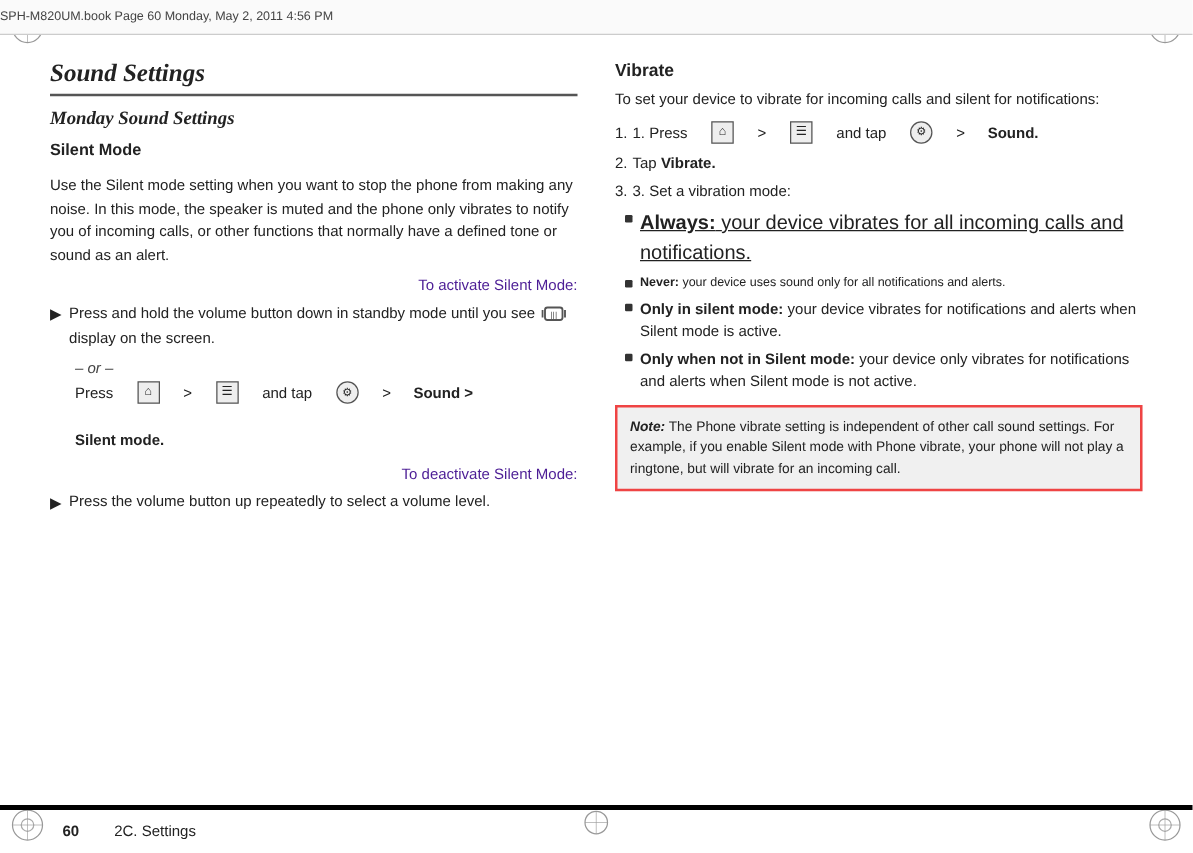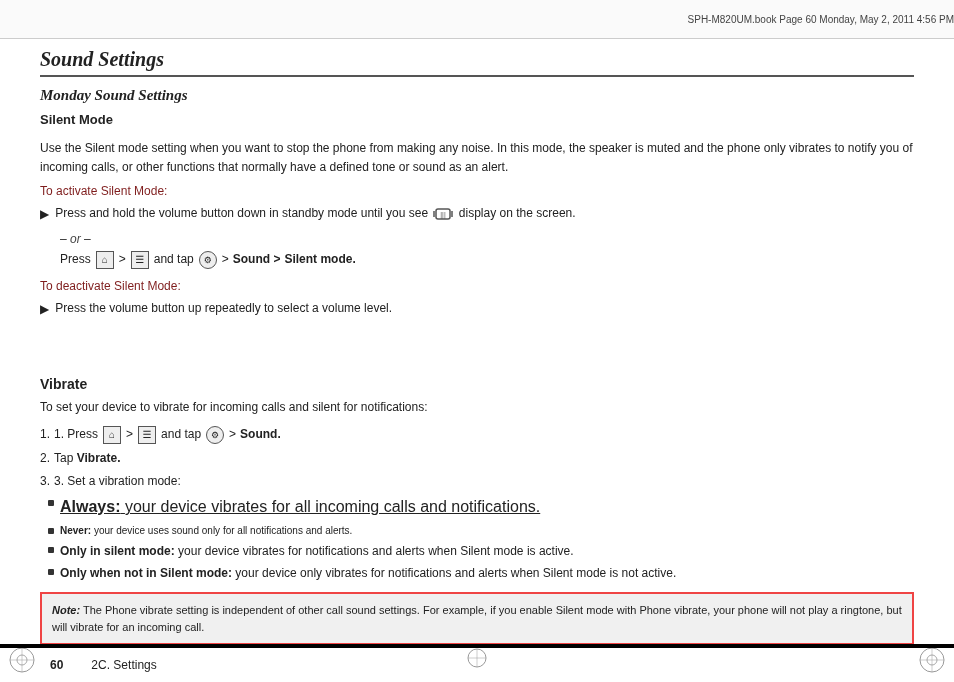--- a/index.html
+++ b/index.html
@@ -27,40 +27,39 @@
     .corner-tr { top: 8px; right: 8px; }
     .corner-bl { bottom: 8px; left: 8px; }
     .corner-br { bottom: 8px; right: 8px; }
 
     
     .top-header {
       position: absolute;
       top: 0;
       left: 0;
       right: 0;
-      height: 39px;
+      height: 28px;
       border-bottom: 1px solid #ccc;
       display: flex;
       align-items: center;
-      justify-content: flex-end;
+      justify-content: flex-start;
       font-size: 10px;
       color: #444;
       background: #fafafa;
     }
 
     
     .content-area {
       position: absolute;
       top: 28px;
       left: 40px;
       right: 40px;
       bottom: 40px;
       display: flex;
       gap: 30px;
-      flex-direction: column;
     }
 
     
     .left-col {
       flex: 1;
       padding-top: 20px;
     }
 
     
     .right-col {
@@ -97,22 +96,23 @@
 
     .body-text {
       font-size: 12px;
       line-height: 1.55;
       color: #222;
       margin-bottom: 8px;
     }
 
     .instruction-label {
       font-size: 12px;
-      color: #7f1d1d;
+      color: #4c1d95;
       margin-bottom: 6px;
+      text-align: right;
     }
 
     .bullet-item {
       display: flex;
       align-items: flex-start;
       margin-bottom: 8px;
       font-size: 12px;
       line-height: 1.5;
     }
 
@@ -223,25 +223,25 @@
     .center-bottom-mark {
       position: absolute;
       bottom: 10px;
       left: 50%;
       transform: translateX(-50%);
     }
 
     
     .press-line {
       display: flex;
-      align-items: flex-end;
+      align-items: flex-start;
       flex-wrap: wrap;
       font-size: 12px;
       line-height: 1.6;
-      gap: 4px;
+      gap: 18px;
     }
 
     .icon-box {
       display: inline-flex;
       align-items: center;
       justify-content: center;
       border: 1px solid #555;
       width: 18px;
       height: 18px;
       font-size: 10px;

